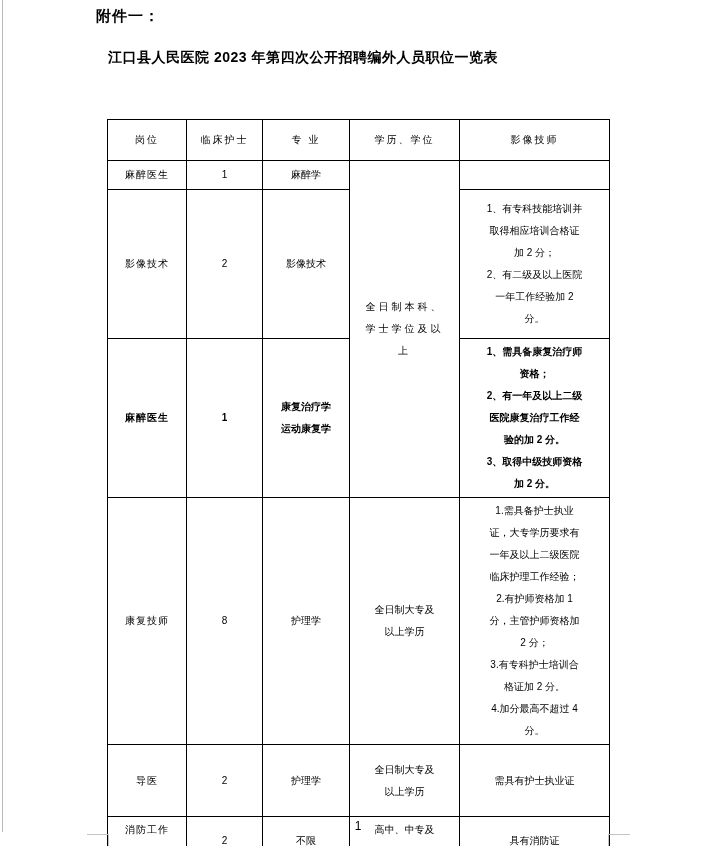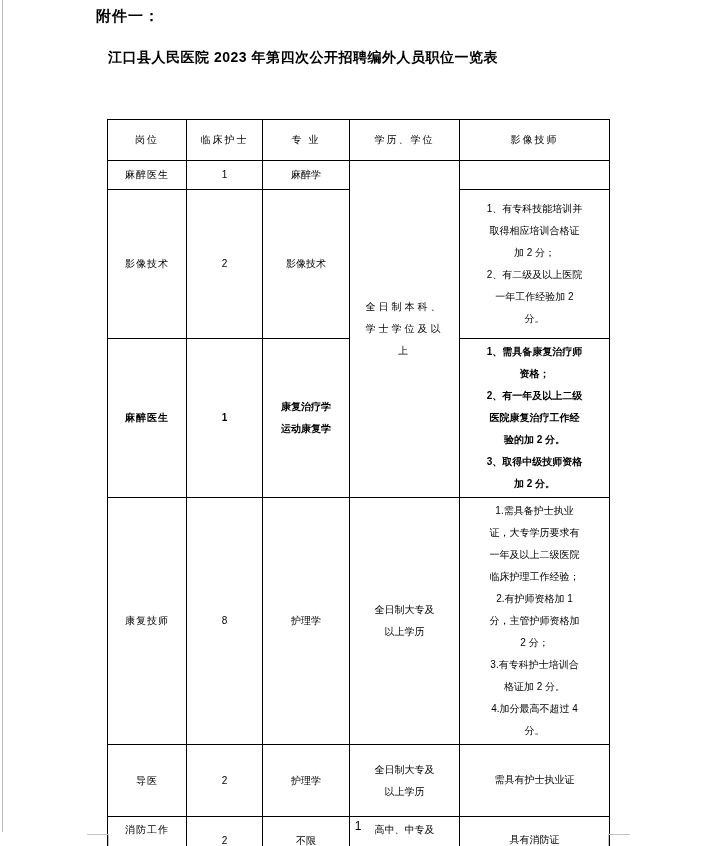--- a/index.html
+++ b/index.html
@@ -45,21 +45,21 @@
   tr.r2 td { height: 149px; }
   tr.r3 td { height: 129px; font-weight: bold; }
   tr.r4 td { height: 205px; margin-top: 32px; }
   tr.r5 td { height: 72px; }
   tr.r6 td { height: 48px; }
   td.pos { letter-spacing: 1px; }
   td.req {
     text-align: left; vertical-align: top;
     padding: 2px 2px 2px 4px;
   }
-  td.req.mid { vertical-align: middle; font-family: Liberation Mono, monospace; }
+  td.req.mid { vertical-align: middle; }
   td.edu {
     text-align: left; padding-left: 5px;
     line-height: 24px;
   }
   td.edu-merged {
     text-align: left; padding-left: 5px;
     letter-spacing: 3px; line-height: 24px;
     vertical-align: middle;
     margin-top: 11px;
   }

